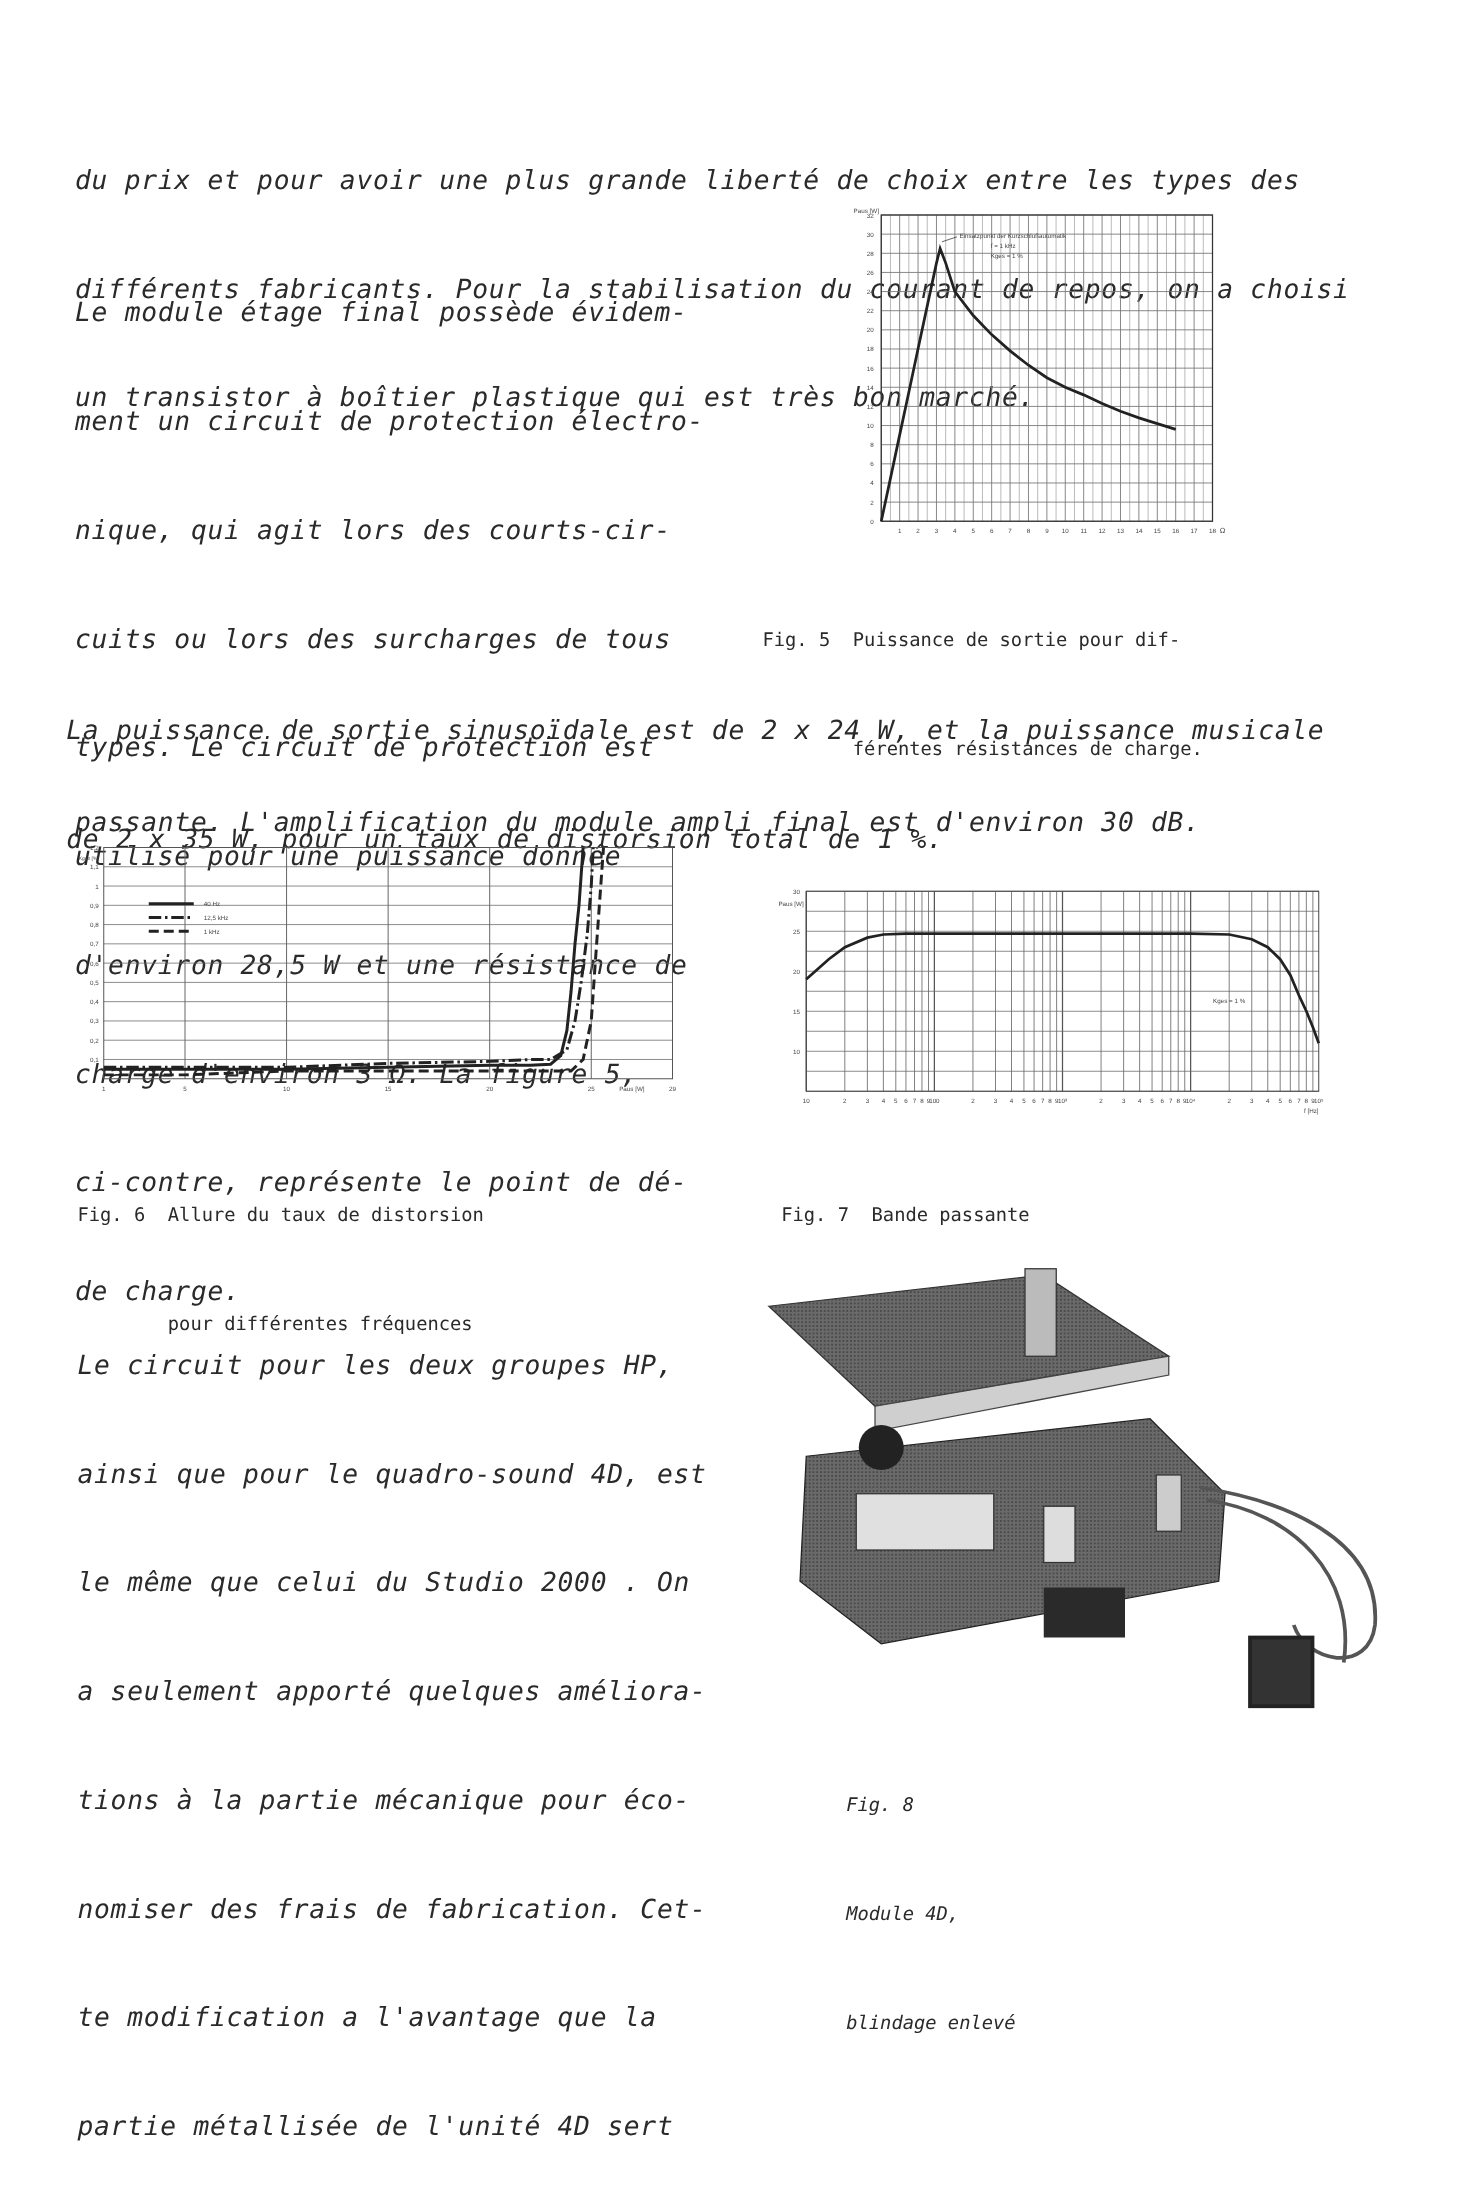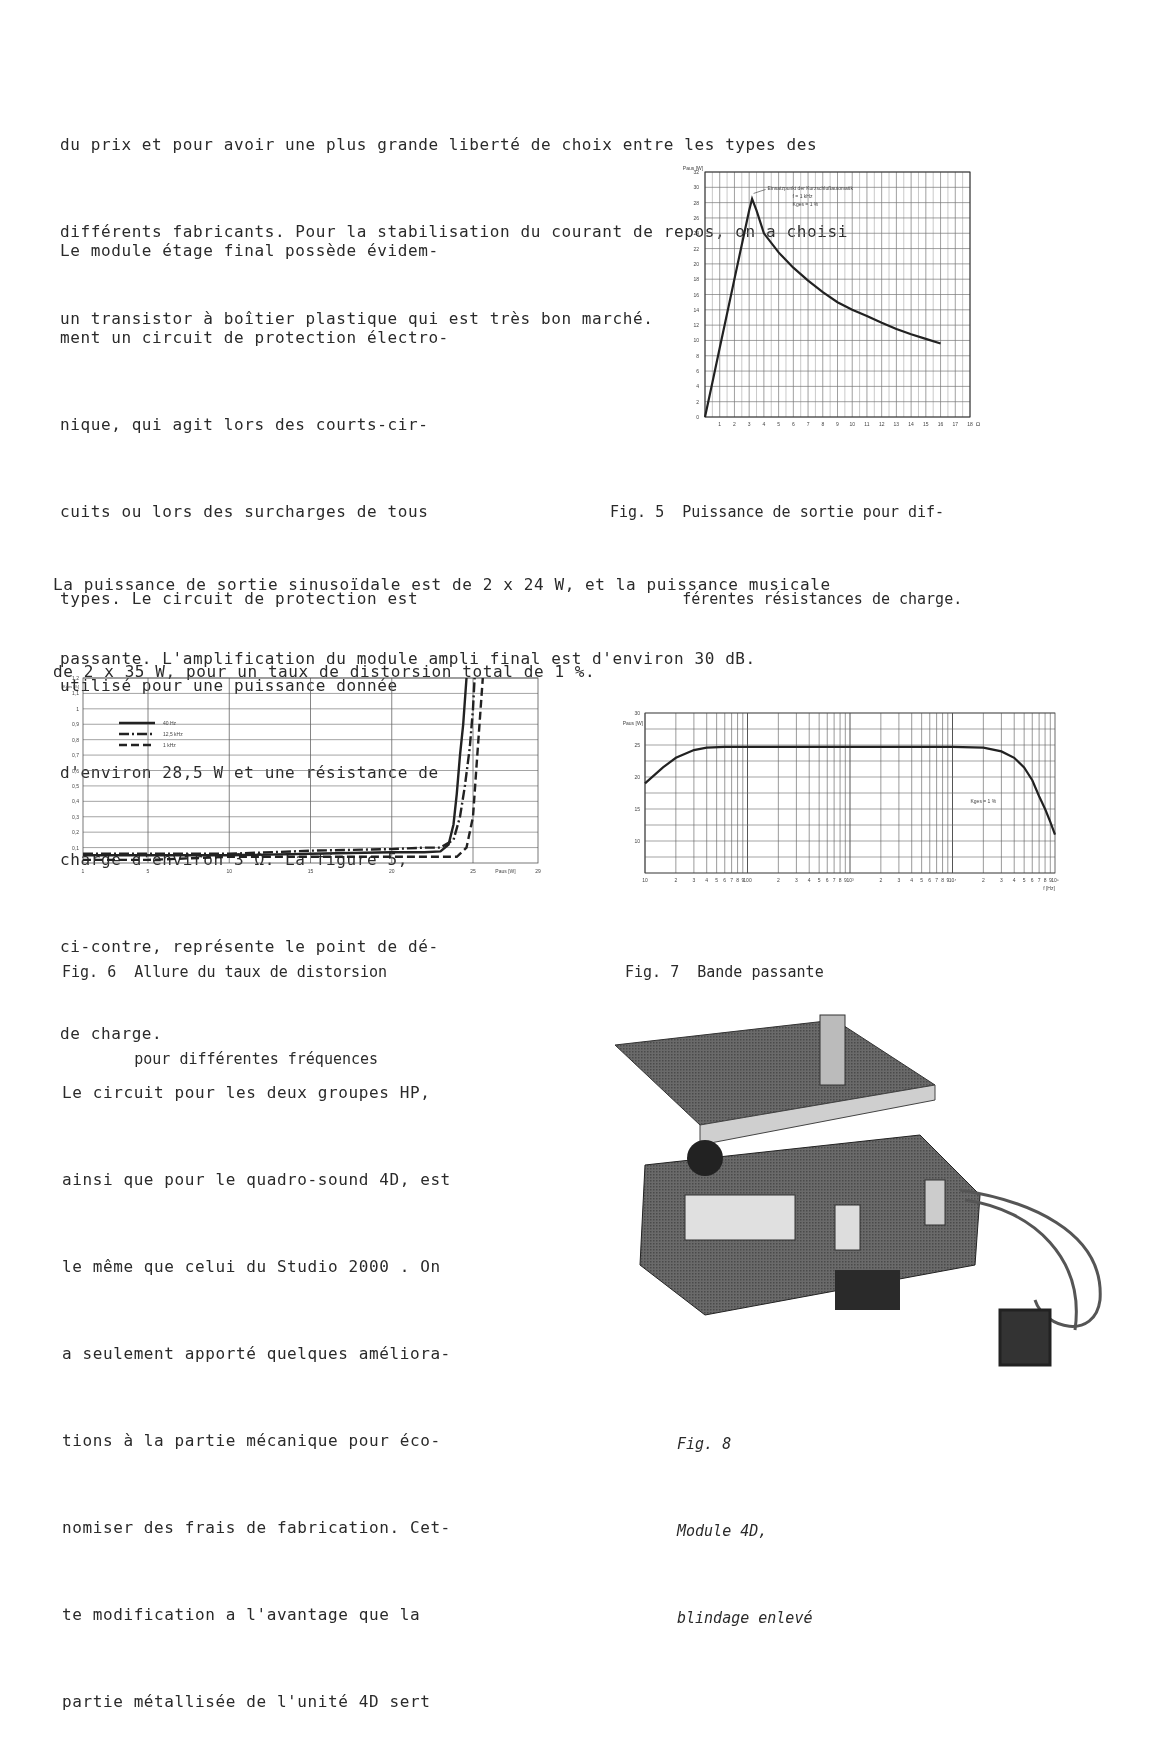--- a/index.html
+++ b/index.html
@@ -1,18 +1,18 @@
 <!DOCTYPE html>
 <html><head>
 <meta charset="utf-8">
 <style>
   html,body{margin:0;padding:0;background:#fff;}
   body{width:1167px;height:1749px;position:relative;overflow:hidden;color:#2a2a2a;
        font-family:"DejaVu Sans Mono","Liberation Mono",monospace;}
-  .txt{position:absolute;font-size:16px;line-height:29px;letter-spacing:0.6px;white-space:pre;}
+  .txt{position:absolute;font-size:21px;line-height:29px;letter-spacing:0.6px;white-space:pre;font-style:italic;}
   .cap{position:absolute;font-size:15px;line-height:29px;white-space:pre;}
   svg text{font-family:"Liberation Sans",sans-serif;fill:#444;}
   .photo{position:absolute;}
 </style>
 </head>
 <body>
 
 <div class="txt" style="left:60px;top:72px;">
   <div>du prix et pour avoir une plus grande liberté de choix entre les types des</div>
   <div>différents fabricants. Pour la stabilisation du courant de repos, on a choisi</div>

